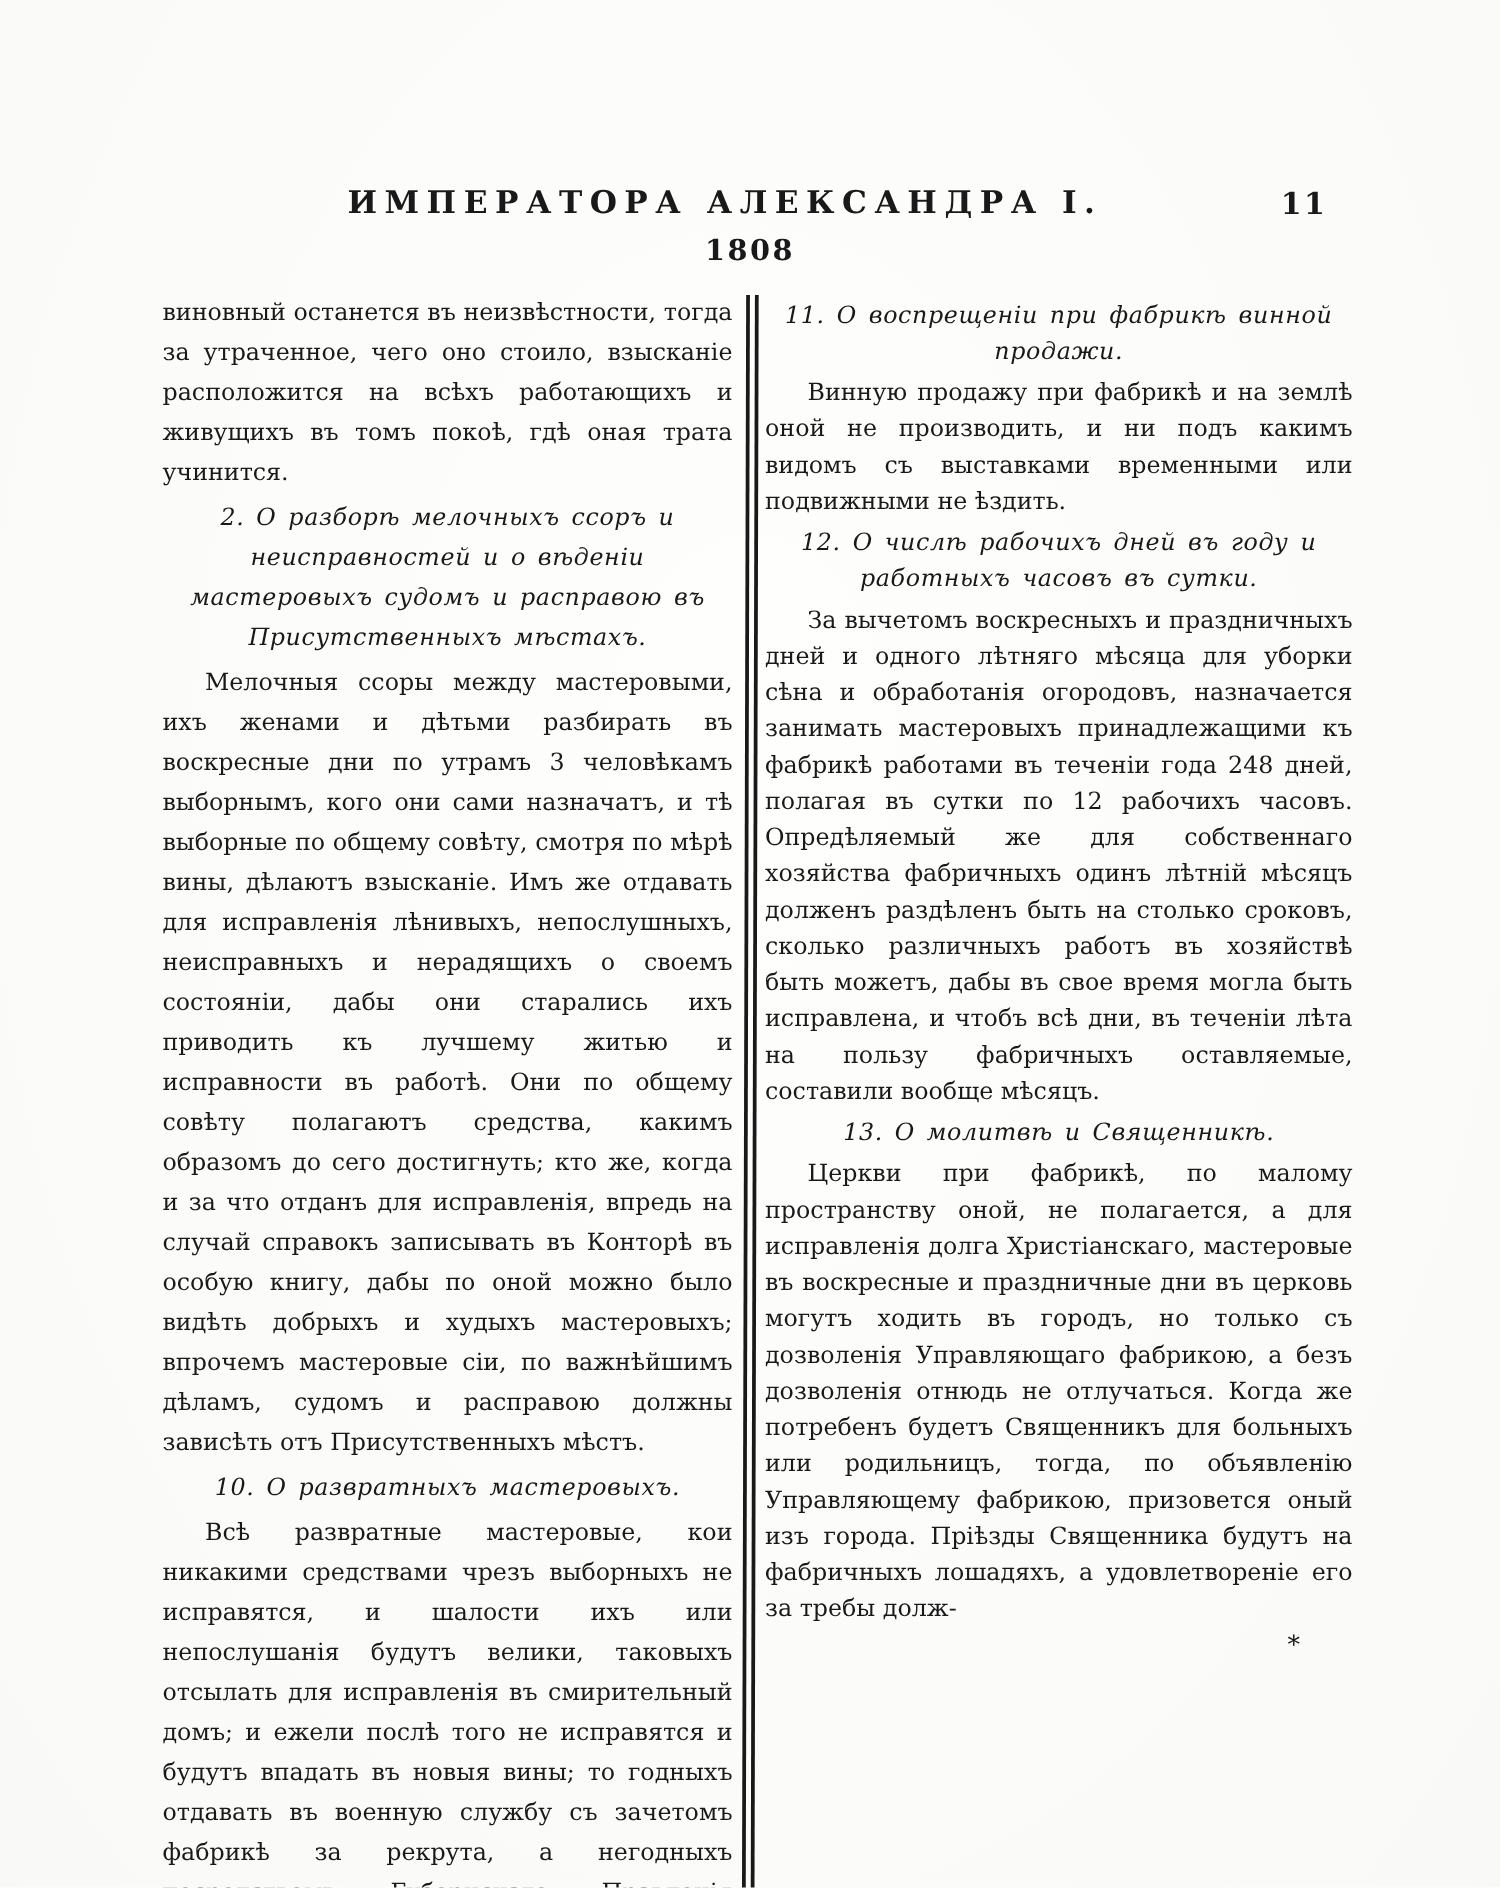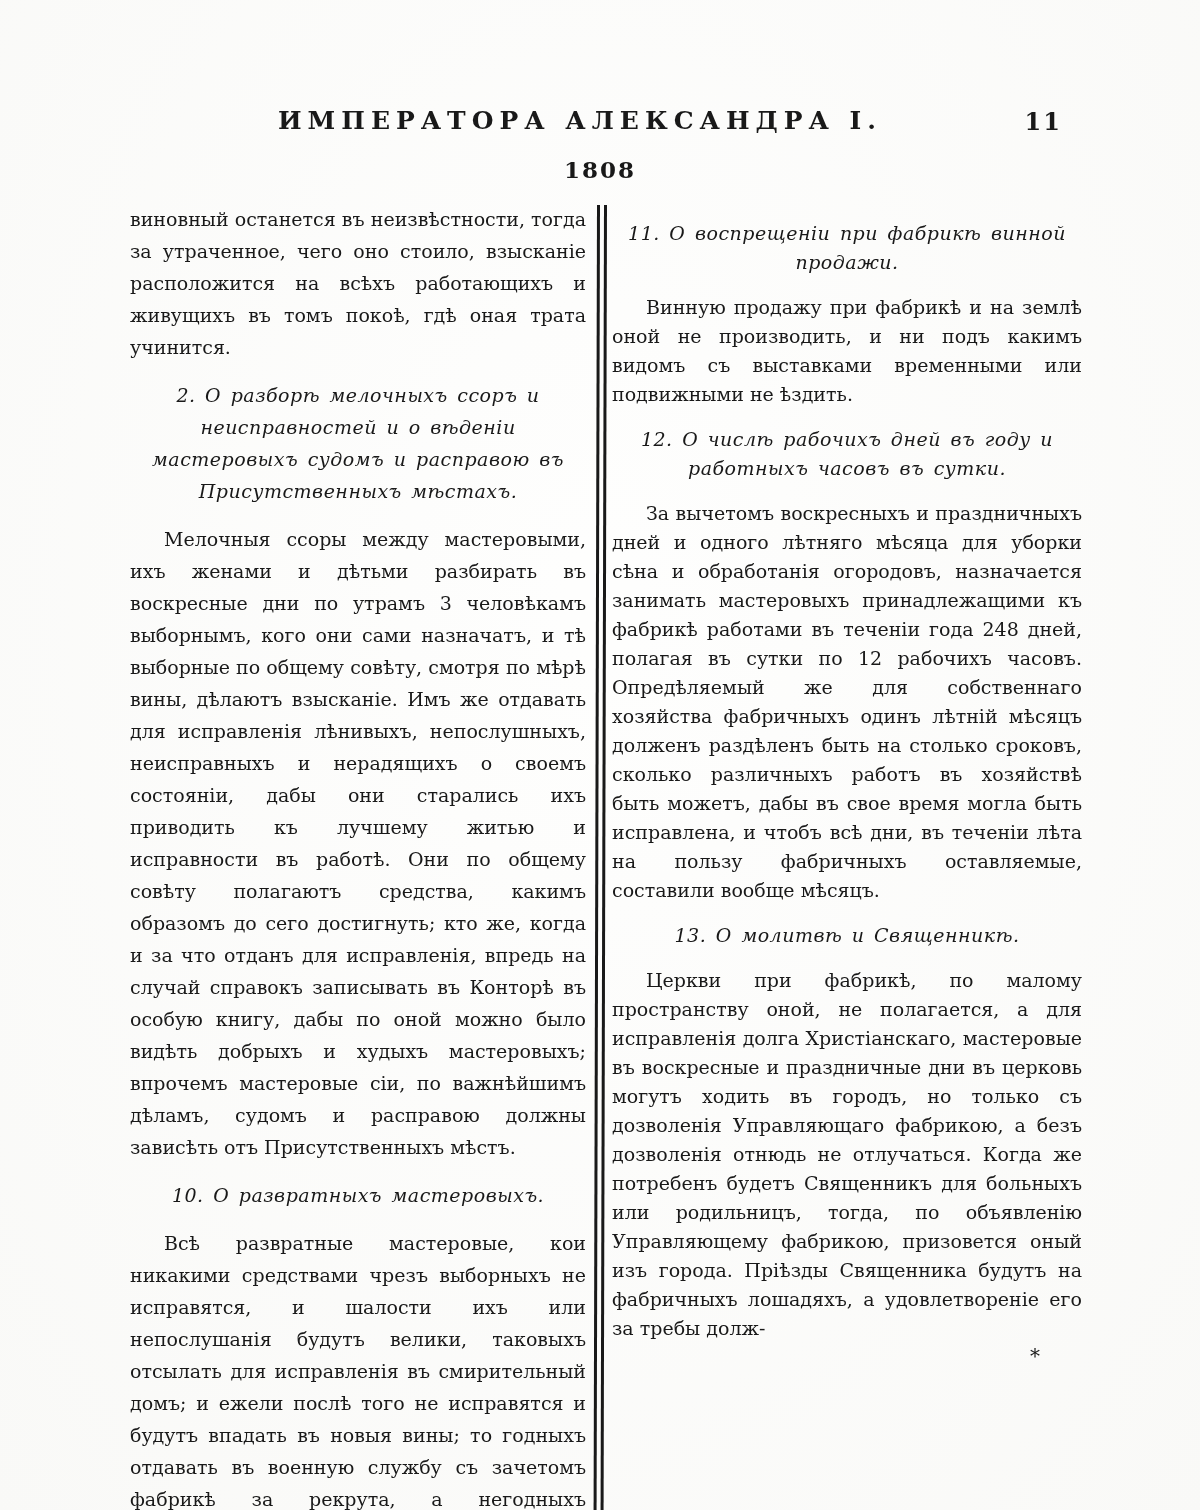--- a/index.html
+++ b/index.html
@@ -12,40 +12,40 @@
   }
   .page {
     box-sizing: border-box;
     width: 1200px; height: 1510px;
     padding: 106px 118px 0 130px;
     position: relative;
     background:
       radial-gradient(ellipse at 50% 40%, rgba(255,255,255,0.6), rgba(0,0,0,0.015)),
       #fdfdfb;
   }
-  .header-row { position: relative; height: 38px; }
+  .header-row { position: relative; height: 38px; margin-top: 41px; }
   .running-title {
     display: block;
     text-align: center;
     font-size: 25px;
     font-weight: bold;
     letter-spacing: 6px;
     transform: translateX(-26px);
     white-space: nowrap;
   }
   .page-number {
     position: absolute; top: 1px; right: 20px;
     font-size: 24px; font-weight: bold; letter-spacing: 2px; text-align: center;
   }
   .year {
     text-align: center;
     font-size: 23px;
     font-weight: bold;
     letter-spacing: 2px;
-    margin-top: 12px;
+    margin-top: 2px;
     transform: translateX(-6px);
   }
   .columns {
     display: flex;
     margin-top: 20px;
     align-items: stretch;
   }
   .col { text-align: justify; }
   .col-left  { width: 466px; font-size: 19px; line-height: 32px; }
   .col-right { width: 470px; font-size: 19px; line-height: 29px; flex: 0 0 auto; }
@@ -53,21 +53,21 @@
     flex: 0 0 auto;
     width: 4px;
     border-left: 3px solid #191919;
     border-right: 3px solid #191919;
     margin: 2px 7px 6px 9px;
     transform: rotate(0.15deg);
   }
   .col p { margin: 0; text-indent: 34px; }
   .col p.no-indent { text-indent: 0; }
   .section-heading {
-    margin: 16px;
+    margin: 4px;
     font-size: 19px;
     font-weight: normal;
     font-style: italic;
     text-align: center;
     text-indent: 0;
     letter-spacing: 0.5px;
     word-spacing: 3px;
   }
   .footnote {
     text-align: right;

